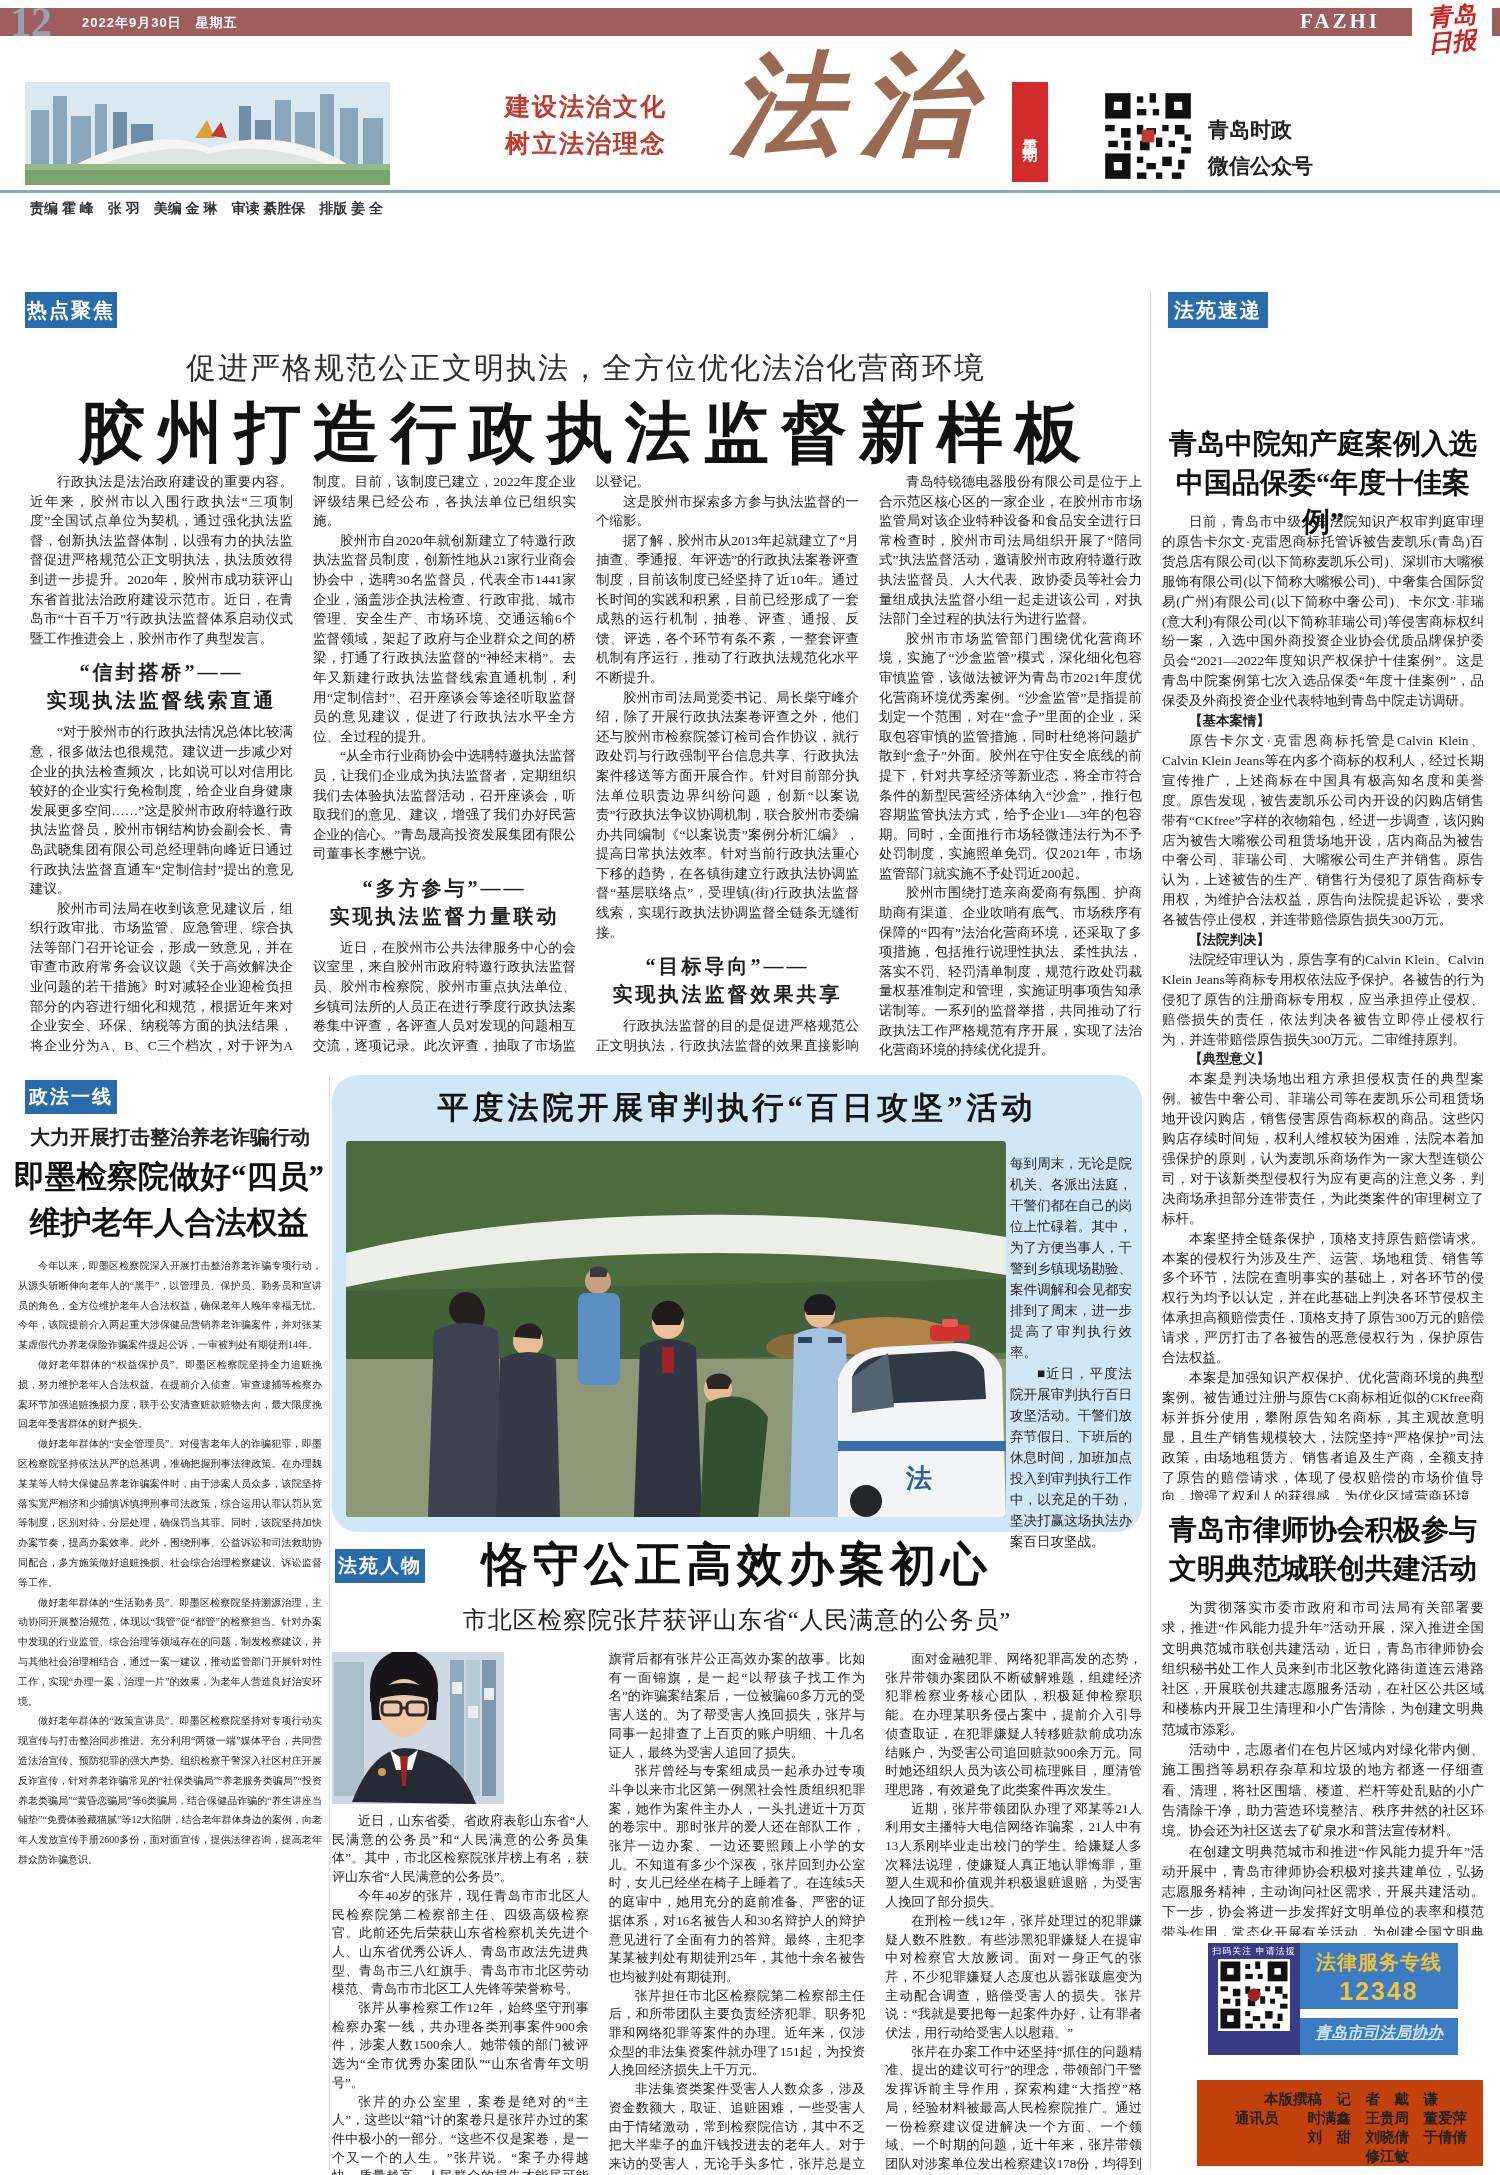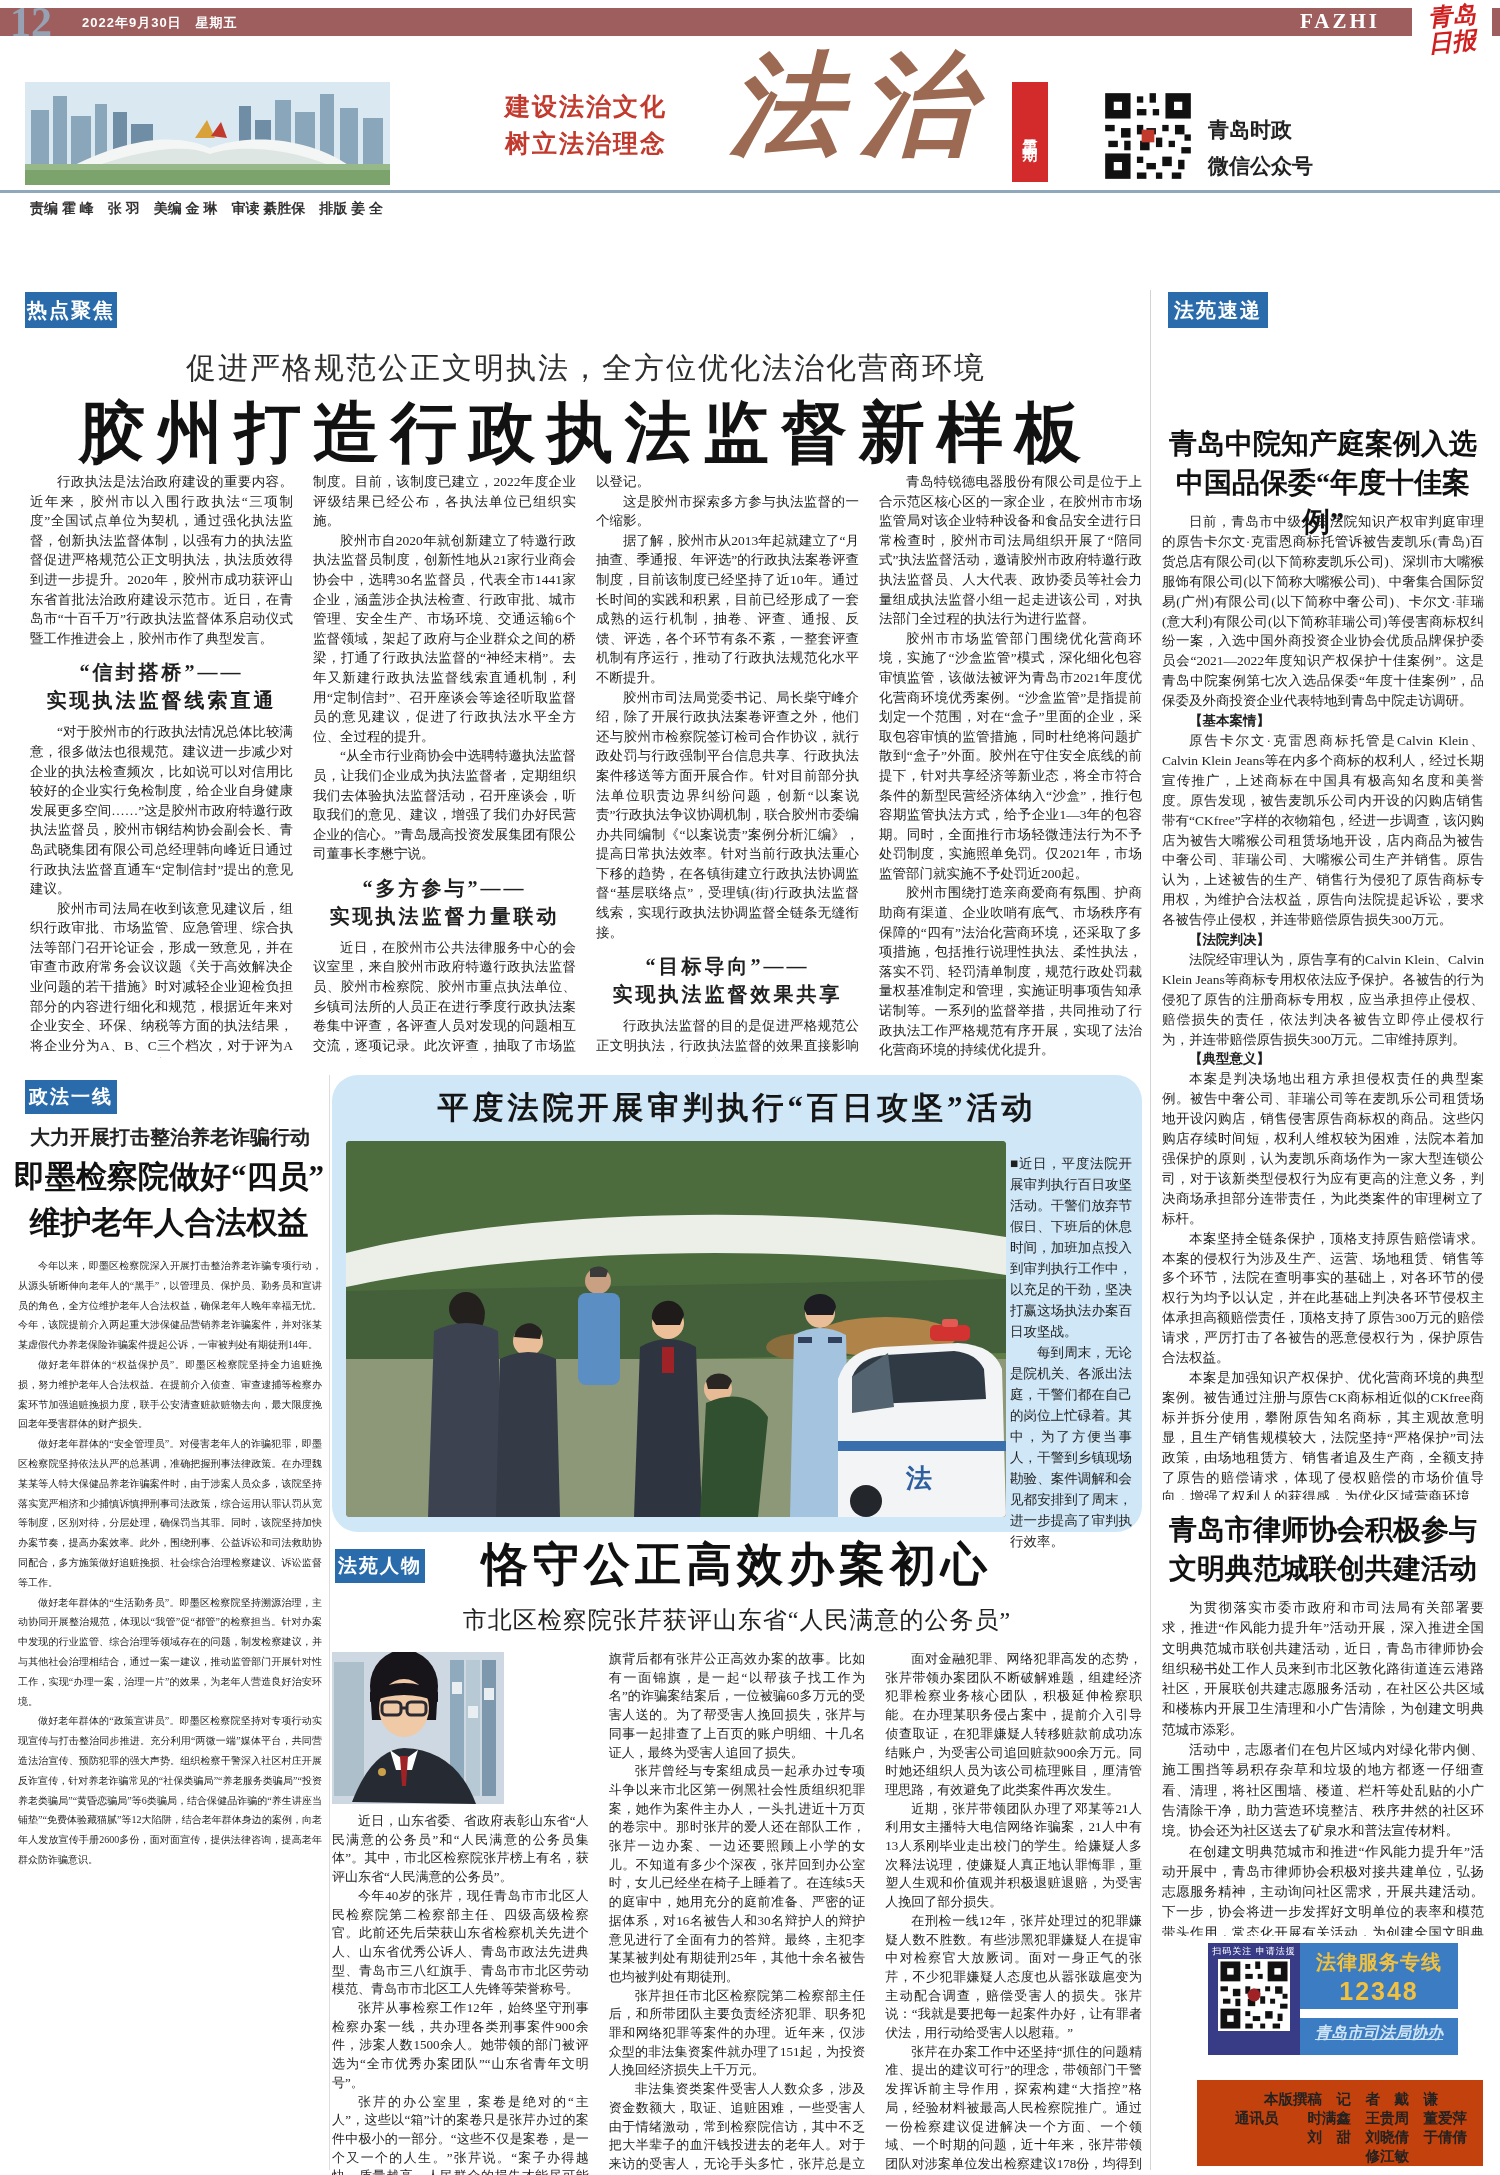--- a/index.html
+++ b/index.html
@@ -288,22 +288,22 @@
         <path d="M506,236 q8,-20 34,-22 l68,-4 q22,2 30,18 l2,30 -134,6 Z" fill="#2f3a44"></path>
         <path d="M506,236 l36,-24 6,54 -42,6 Z" fill="#53636f"></path>
         <rect x="584" y="184" width="40" height="16" rx="5" fill="#d23330"></rect>
         <rect x="596" y="178" width="16" height="8" rx="3" fill="#e25a52"></rect>
         <rect x="492" y="300" width="168" height="10" fill="#3a6fae"></rect>
         <circle cx="520" cy="360" r="16" fill="#23262a"></circle>
         <text x="560" y="346" font-size="26" fill="#2e5f9e" font-weight="bold" font-family="serif">法</text>
       </svg>
     </div>
     <div class="pn-caption">
+        <p class="p">每到周末，无论是院机关、各派出法庭，干警们都在自己的岗位上忙碌着。其中，为了方便当事人，干警到乡镇现场勘验、案件调解和会见都安排到了周末，进一步提高了审判执行效率。</p>
         <p class="p">■近日，平度法院开展审判执行百日攻坚活动。干警们放弃节假日、下班后的休息时间，加班加点投入到审判执行工作中，以充足的干劲，坚决打赢这场执法办案百日攻坚战。</p>
-        <p class="p">每到周末，无论是院机关、各派出法庭，干警们都在自己的岗位上忙碌着。其中，为了方便当事人，干警到乡镇现场勘验、案件调解和会见都安排到了周末，进一步提高了审判执行效率。</p>
       </div>
   </div>
 
   <div class="abs pf-title">恪守公正高效办案初心</div>
   <div class="abs badge pf-badge">法苑人物</div>
   <div class="abs pf-sub">市北区检察院张芹获评山东省“人民满意的公务员”</div>
   <div class="abs pf-cols">
     <div class="col bodytext">
       <div class="portrait">
         <svg viewBox="0 0 172 152" width="172" height="152">

